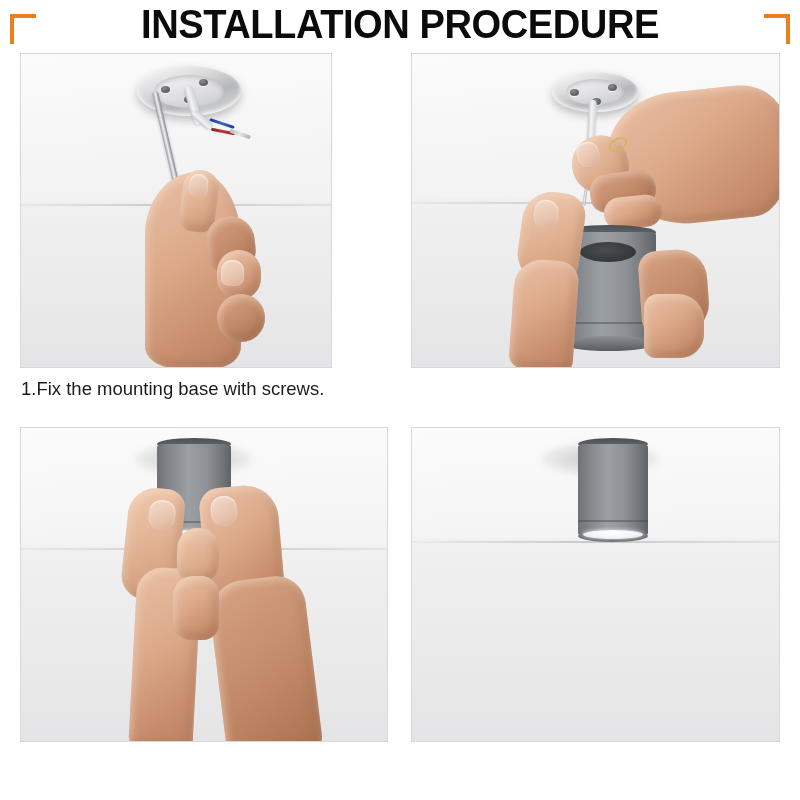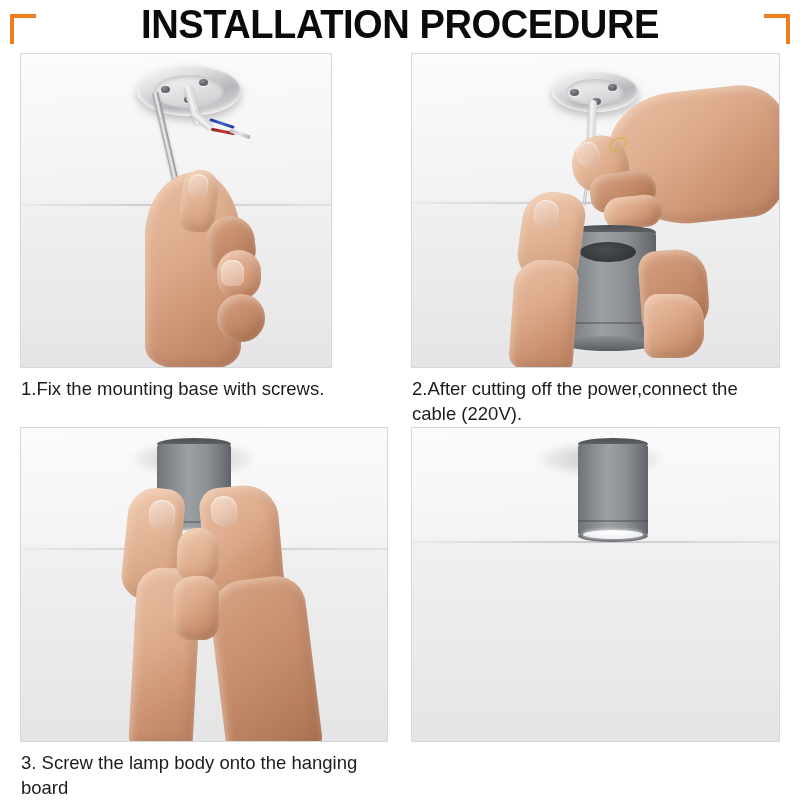--- a/index.html
+++ b/index.html
@@ -301,22 +301,20 @@
       <div class="groove" style="bottom:18%;"></div>
     </div>
     <div style="position:absolute; left:168px; top:188px; width:56px; height:20px; border-radius:50%; background:radial-gradient(ellipse at 45% 40%, #4a4d50 0%, #35383b 70%, #2b2e31 100%);"></div>
 
     <div class="skin light" style="left:108px; top:138px; width:62px; height:92px; border-radius:30px 22px 22px 30px; transform:rotate(8deg);"></div>
     <div class="nail" style="left:122px; top:146px; width:24px; height:28px; border-radius:11px; transform:rotate(8deg);"></div>
     <div class="skin" style="left:100px; top:206px; width:64px; height:110px; border-radius:28px 20px 10px 14px; transform:rotate(4deg);"></div>
     <div class="skin dark" style="left:228px; top:196px; width:68px; height:84px; border-radius:18px 30px 30px 16px; transform:rotate(-4deg);"></div>
     <div class="skin" style="left:232px; top:240px; width:60px; height:64px; border-radius:14px 26px 24px 12px;"></div>
   </div>
-  <div class="caption">2.After cutting off the power,connect the
-  cable (220V).</div>
 </div>
 
 <div class="step" id="step-3">
   <div class="photo">
     <div class="ceiling"></div>
     <div class="ceiling-seam" style="top:120px;"></div>
     <div class="wall-lower" style="top:122px; bottom:-10px;"></div>
 
     <div class="lamp-shadow" style="left:112px; top:14px; width:120px; height:34px;"></div>
 
@@ -332,22 +330,20 @@
     <div class="nail" style="left:128px; top:72px; width:26px; height:30px; border-radius:12px; transform:rotate(6deg);"></div>
     <div class="skin" style="left:112px; top:140px; width:64px; height:180px; border-radius:26px 24px 8px 10px; transform:rotate(3deg);"></div>
 
     <div class="skin" style="left:182px; top:58px; width:78px; height:122px; border-radius:20px 34px 26px 18px; transform:rotate(-5deg);"></div>
     <div class="nail" style="left:190px; top:68px; width:26px; height:30px; border-radius:12px; transform:rotate(-5deg);"></div>
     <div class="skin dark" style="left:196px; top:150px; width:96px; height:176px; border-radius:34px 30px 12px 14px; transform:rotate(-7deg);"></div>
 
     <div class="skin light" style="left:156px; top:100px; width:42px; height:56px; border-radius:20px; transform:rotate(2deg);"></div>
     <div class="skin" style="left:152px; top:148px; width:46px; height:64px; border-radius:20px 18px 16px 18px;"></div>
   </div>
-  <div class="caption">3. Screw the lamp body onto the hanging
-  board</div>
 </div>
 
 <div class="step" id="step-4">
   <div class="photo">
     <div class="ceiling"></div>
     <div class="ceiling-seam" style="top:113px;"></div>
     <div class="wall-lower" style="top:115px; bottom:-10px;"></div>
 
     <div class="lamp-shadow" style="left:128px; top:14px; width:120px; height:34px;"></div>
 

